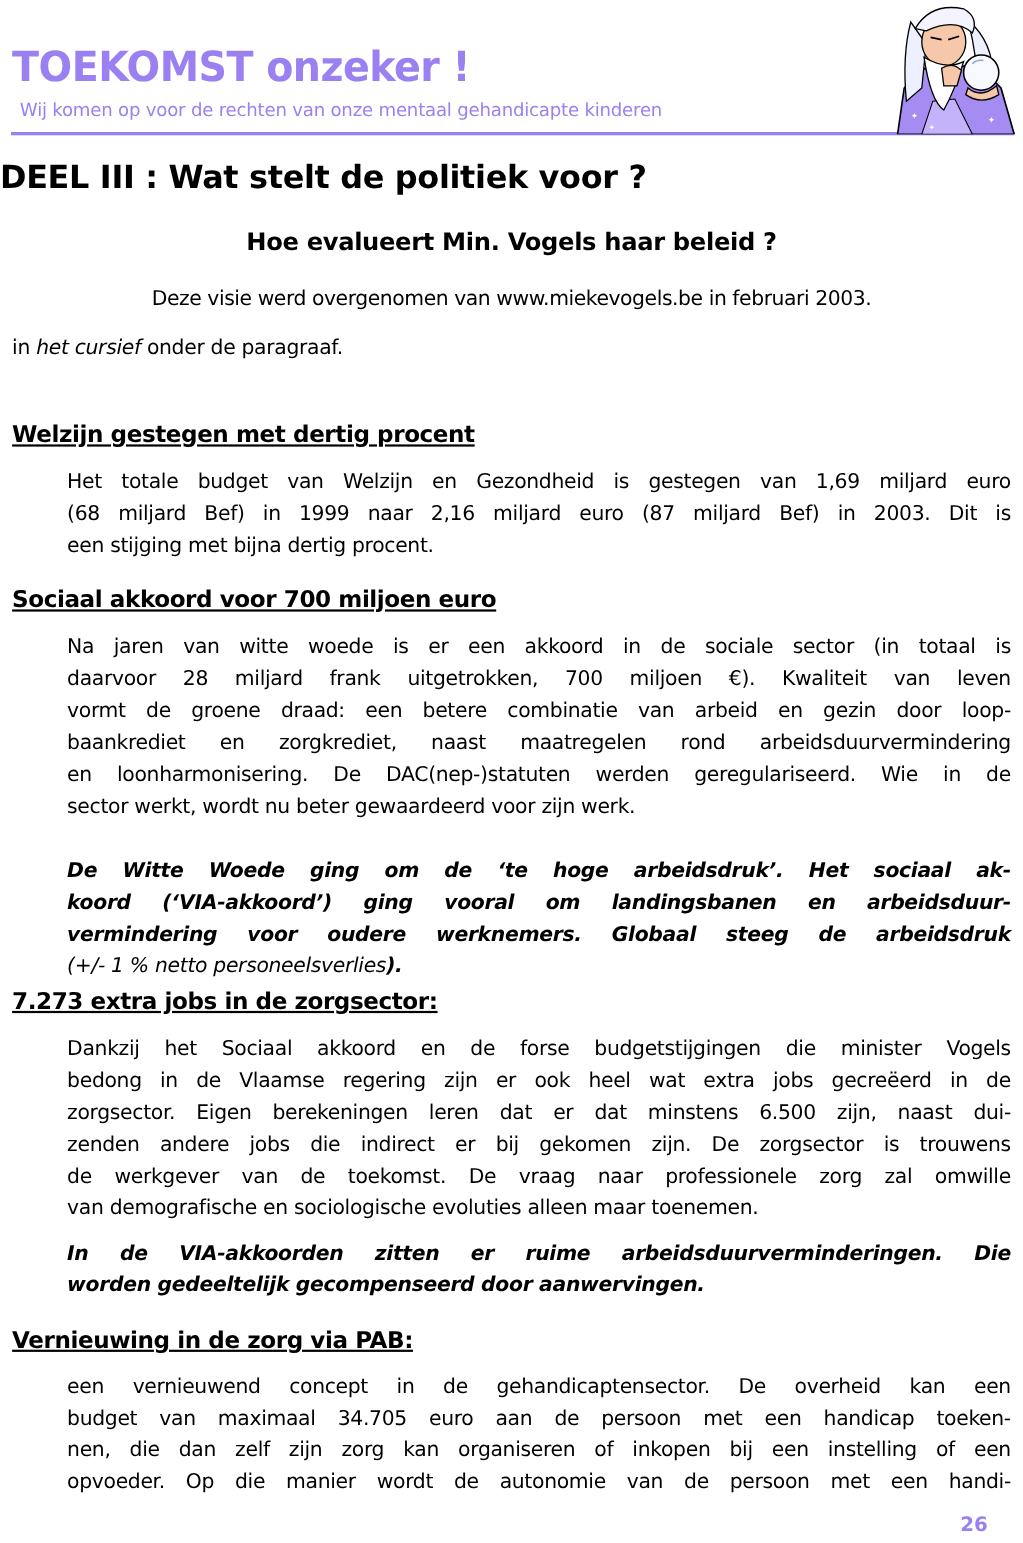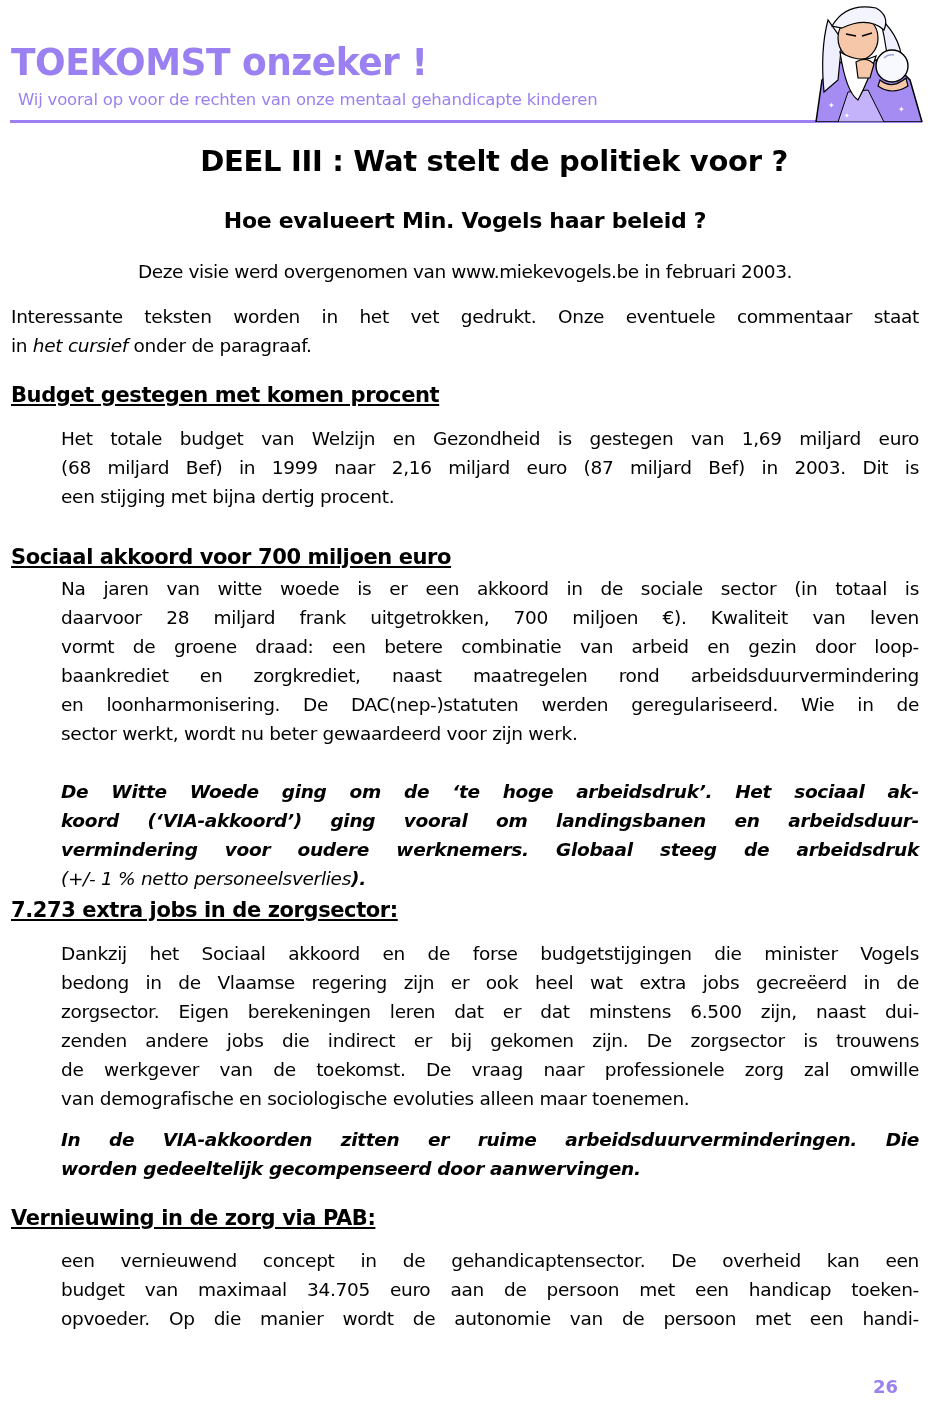--- a/index.html
+++ b/index.html
@@ -7,21 +7,21 @@
            font-family: "DejaVu Sans", sans-serif; color: #000; }
 
     .header { position: absolute; left: 0; top: 0; width: 930px; height: 125px; padding-left: 44px; }
     .brand-title { position: absolute; left: 11px; top: 44px; font-family: "DejaVu Sans", sans-serif;
                    font-weight: bold; font-size: 36px; letter-spacing: -0.5px; color: #9a80f0; line-height: 1; transform: scaleY(1.05); }
     .tagline { position: absolute; left: 18px; top: 92px; font-family: "DejaVu Sans", sans-serif; font-size: 16.5px;
                color: #9a80f0; line-height: 1; letter-spacing: -0.2px; }
     .divider { position: absolute; left: 10px; top: 120px; width: 912px; height: 3px; background: #9a80f0; }
     .wizard { position: absolute; left: 798px; top: 0; width: 130px; height: 122px; }
 
-    .main-title { position: absolute; left: 0; width: 788px; top: 147px; text-align: right;
+    .main-title { position: absolute; left: 0; width: 788px; top: 147px; text-align: left;
                   font-weight: bold; font-size: 29px; line-height: 1; letter-spacing: -0.3px; }
     .sub-title { position: absolute; left: 0; width: 930px; top: 210px; text-align: center;
                  font-weight: bold; font-size: 22px; line-height: 1; letter-spacing: -0.3px; }
     .source { position: absolute; left: 0; width: 930px; top: 263px; text-align: center;
               font-size: 18.5px; line-height: 1; letter-spacing: -0.4px; }
     .intro { position: absolute; left: 11px; width: 908px; top: 302px; font-size: 18.5px; line-height: 29px;
              text-align: justify; text-align-last: left; letter-spacing: -0.3px; }
     .intro .tl { display: block; text-align: justify; text-align-last: justify; }
 
     .section-head { position: absolute; left: 11px; font-weight: bold; font-size: 21px; line-height: 1;
@@ -34,21 +34,21 @@
     .para .ital-normal { font-weight: normal; font-style: italic; }
 
     .page-number { position: absolute; left: 873px; top: 1378px; font-weight: bold; font-size: 18px;
                    color: #9a80f0; line-height: 1; }
   </style>
 </head>
 <body>
 
 <div class="header">
   <div class="brand-title">TOEKOMST onzeker !</div>
-  <div class="tagline">Wij vooral op voor de rechten van onze mentaal gehandicapte kinderen</div>
+  <div class="tagline">Wij komen op voor de rechten van onze mentaal gehandicapte kinderen</div>
   <div class="divider"></div>
   <svg class="wizard" viewBox="0 0 130 122">
 
     <path d="M18 122 L24 80 L40 62 L62 66 L78 60 L98 66 L112 80 L124 122 Z" fill="#a58cf2" stroke="#000" stroke-width="1.5"></path>
     <path d="M40 122 L50 92 L70 90 L86 122 Z" fill="#c4b3fb" stroke="#000" stroke-width="1"></path>
 
     <text x="30" y="108" font-size="8" fill="#fff" font-family="DejaVu Sans, sans-serif">✦</text>
     <text x="100" y="112" font-size="8" fill="#fff" font-family="DejaVu Sans, sans-serif">✦</text>
     <text x="46" y="118" font-size="7" fill="#fff" font-family="DejaVu Sans, sans-serif">✦</text>
 
@@ -69,32 +69,31 @@
     <path d="M86 58 Q90 54 96 55" stroke="#9aa4d8" stroke-width="1.5" fill="none"></path>
     <path d="M82 80 Q94 90 108 78 L110 86 Q94 96 80 86 Z" fill="#f6c7a8" stroke="#000" stroke-width="1.2"></path>
   </svg>
 </div>
 
 <div class="main-title">DEEL III : Wat stelt de politiek voor ?</div>
 <div class="sub-title">Hoe evalueert Min. Vogels haar beleid ?</div>
 <div class="source">Deze visie werd overgenomen van www.miekevogels.be in februari 2003.</div>
 
 <div class="intro">
-  <span class="tl">Interessante teksten worden in het vet gedrukt. Onze eventuele commentaar staat</span>
   <span>in </span><i>het cursief</i><span> onder de paragraaf.</span>
 </div>
 
-<div class="section-head" style="top:385px;">Budget gestegen met komen procent</div>
+<div class="section-head" style="top:385px;">Welzijn gestegen met dertig procent</div>
 <div class="para" style="top:424px;">
   <span class="ln">Het totale budget van Welzijn en Gezondheid is gestegen van 1,69 miljard euro</span>
   <span class="ln">(68 miljard Bef) in 1999 naar 2,16 miljard euro (87 miljard Bef) in 2003. Dit is</span>
   <span class="ln last">een stijging met bijna dertig procent.</span>
 </div>
 
-<div class="section-head" style="top:535px;margin-top:12px;">Sociaal akkoord voor 700 miljoen euro</div>
+<div class="section-head" style="top:535px;">Sociaal akkoord voor 700 miljoen euro</div>
 <div class="para" style="top:574px;">
   <span class="ln">Na jaren van witte woede is er een akkoord in de sociale sector (in totaal is</span>
   <span class="ln">daarvoor 28 miljard frank uitgetrokken, 700 miljoen €). Kwaliteit van leven</span>
   <span class="ln">vormt de groene draad: een betere combinatie van arbeid en gezin door loop-</span>
   <span class="ln">baankrediet en zorgkrediet, naast maatregelen rond arbeidsduurvermindering</span>
   <span class="ln">en loonharmonisering. De DAC(nep-)statuten werden geregulariseerd. Wie in de</span>
   <span class="ln last">sector werkt, wordt nu beter gewaardeerd voor zijn werk.</span>
 </div>
 <div class="para comment" style="top:777px;">
   <span class="ln">De Witte Woede ging om de ‘te hoge arbeidsdruk’. Het sociaal ak-</span>
@@ -114,16 +113,17 @@
 </div>
 <div class="para comment" style="top:1125px;">
   <span class="ln">In de VIA-akkoorden zitten er ruime arbeidsduurverminderingen. Die</span>
   <span class="ln last">worden gedeeltelijk gecompenseerd door aanwervingen.</span>
 </div>
 
 <div class="section-head" style="top:1208px;">Vernieuwing in de zorg via PAB:</div>
 <div class="para" style="top:1246px;">
   <span class="ln">een vernieuwend concept in de gehandicaptensector. De overheid kan een</span>
   <span class="ln">budget van maximaal 34.705 euro aan de persoon met een handicap toeken-</span>
+  <span class="ln">nen, die dan zelf zijn zorg kan organiseren of inkopen bij een instelling of een</span>
   <span class="ln">opvoeder. Op die manier wordt de autonomie van de persoon met een handi-</span>
 </div>
 
 <div class="page-number">26</div>
 
 </body></html>

